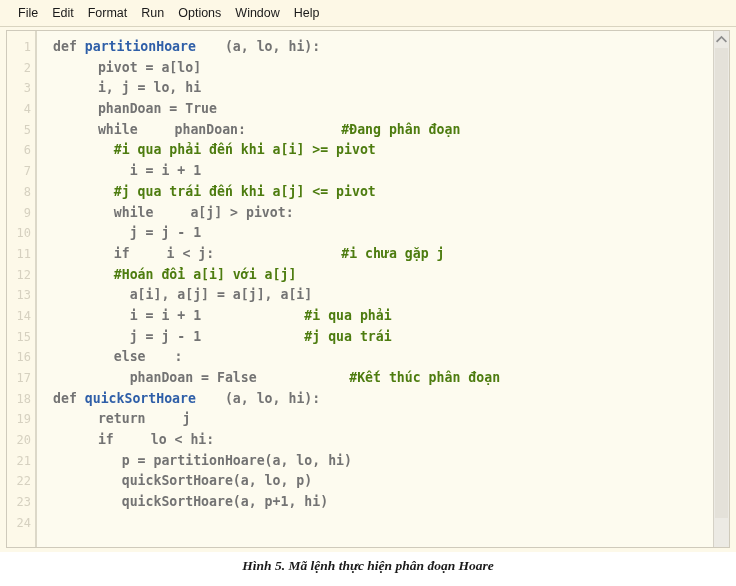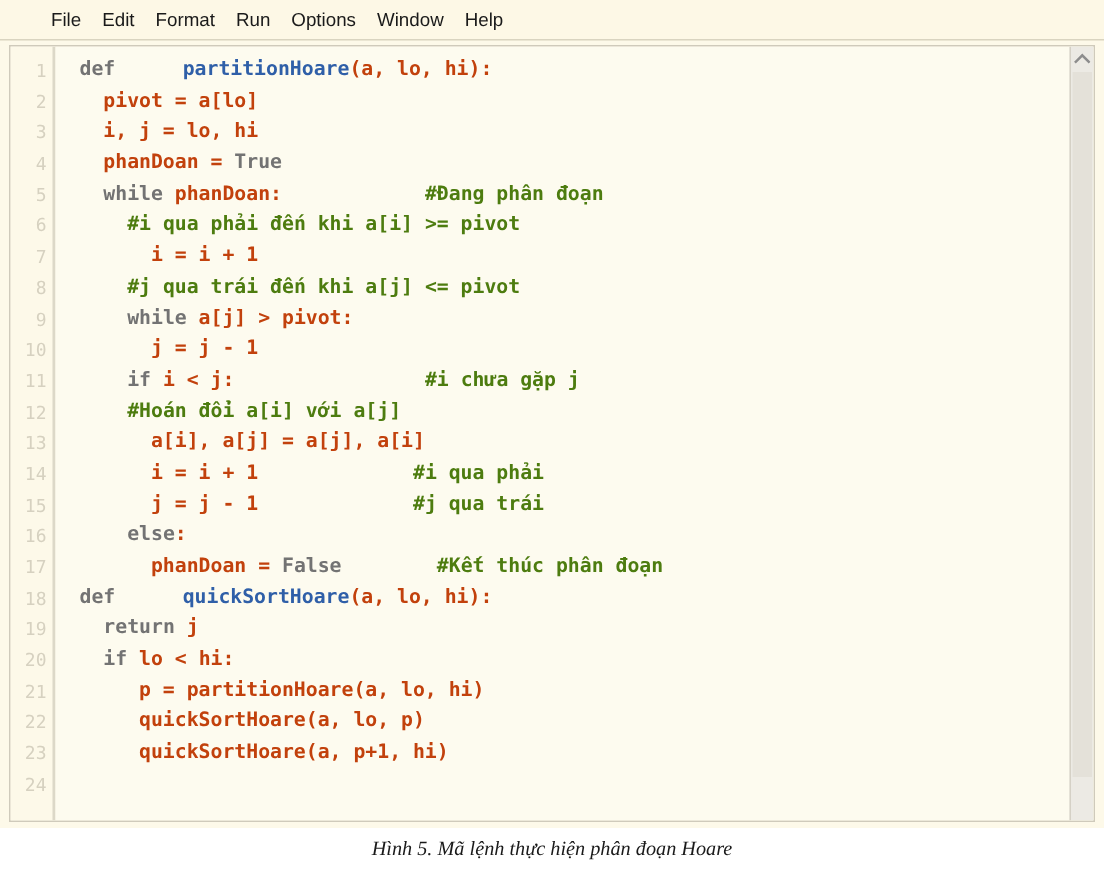--- a/index.html
+++ b/index.html
@@ -31,21 +31,21 @@
     position: absolute;
     left: 0;
     top: 0;
     width: 736px;
     height: 27px;
     background: #fdf8e6;
     border-bottom: 1px solid #d9d4c0;
     box-sizing: border-box;
     display: flex;
     align-items: center;
-    padding-left: 27px;
+    padding-left: 11px;
   }
   .menu-item {
     font-family: "Liberation Sans", sans-serif;
     font-size: 12.5px;
     color: #1a1a1a;
     padding: 2px 7px;
     line-height: 14px;
     white-space: nowrap;
     cursor: default;
   }
@@ -96,23 +96,23 @@
     font-family: "DejaVu Sans Mono", monospace;
     font-size: 13.2px;
     font-weight: bold;
     line-height: 20.7px;
     height: 20.7px;
     white-space: pre;
     color: #101010;
     letter-spacing: 0px;
   }
   .tok-kw    { color: #737373; }
-  .tok-def   { color: #2f5fa8; margin-left: 37px; }
+  .tok-def   { color: #2f5fa8; }
   .tok-cmt   { color: #4d7c0f; }
-  .tok-plain { color: #c2410c; }
+  .tok-plain { color: #737373; margin-left: 29px; }
 
   
   #scrollbar {
     position: absolute;
     right: 0px;
     top: 0px;
     width: 16px;
     height: 516px;
     background: #eceae4;
     border-left: 1px solid #d5d1c6;
@@ -140,20 +140,21 @@
   #caption {
     position: absolute;
     left: 0;
     top: 558px;
     width: 736px;
     text-align: center;
     font-family: "Liberation Serif", serif;
     font-style: italic;
     font-size: 13.5px;
     color: #1a1a1a;
+    font-weight: bold;
   }
 </style>
 </head>
 <body>
 
 <div id="idle-window">
 
   <div id="menubar">
       <div class="menu-item">File</div>
       <div class="menu-item">Edit</div>

